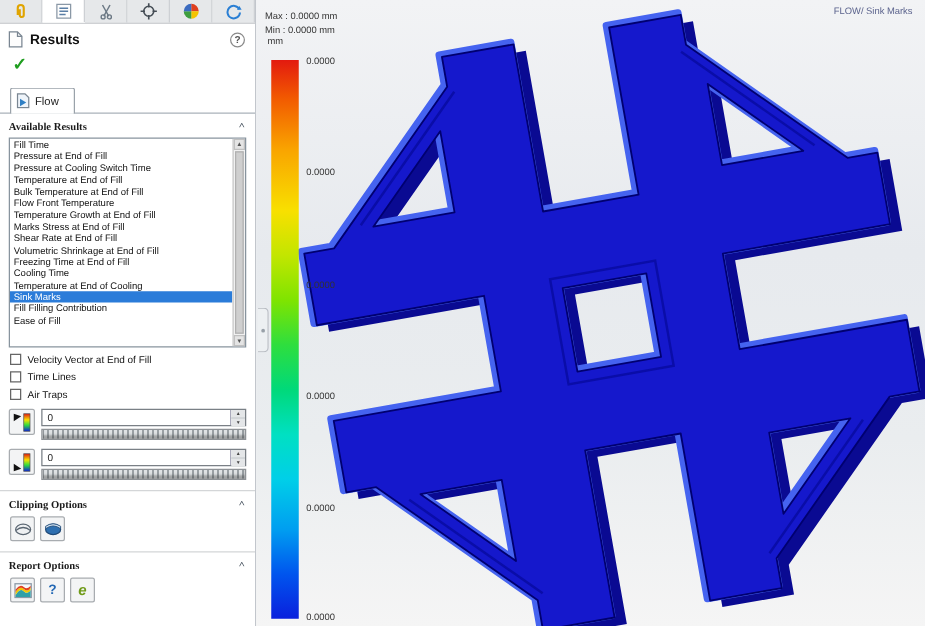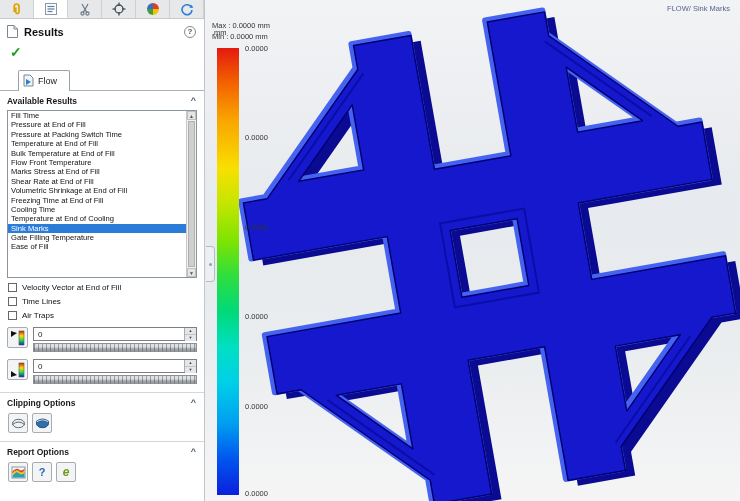--- a/index.html
+++ b/index.html
@@ -13,24 +13,24 @@
   .ptab { flex:1; display:flex; align-items:center; justify-content:center; border-right:1px solid #cdd0d4; background:#e6e8ea; }
   .ptab.active { background:#ffffff; border-bottom:1px solid #fff; }
   .ptab svg { width:14px; height:14px; }
 
   .hdr-row { display:flex; align-items:center; gap:5px; padding:5px 8px 2px 6px;justify-content:flex-end; }
   .hdr-title { font-weight:bold; font-size:11px; color:#111; }
   .help-btn { margin-left:auto; width:12px; height:12px; border:1px solid #8a8a8a; border-radius:50%; color:#555; font-size:8px; line-height:10px; text-align:center; font-weight:bold; }
   .ok-row { padding:2px 10px 4px; }
   .ok-mark { color:#1f9e1f; font-size:14px; font-weight:bold; }
 
-  .flowtab-row { border-bottom:1px solid #aab2ba; padding:4px 0 0 18px; height:26px; }
+  .flowtab-row { border-bottom:1px solid #aab2ba; padding:4px 0 0 8px; height:26px; }
   .flowtab { display:inline-flex; align-items:center; gap:4px; background:#fff; border:1px solid #9aa2aa; border-bottom:none; border-radius:2px 2px 0 0; padding:3px 12px 4px 4px; font-size:9px; color:#222; position:relative; top:1px; }
 
-  .sec-hdr { display:flex; justify-content:space-between; align-items:center; padding:5px 8px 2px 7px; font-size:8.5px; font-weight:bold; color:#1a1a1a; }
+  .sec-hdr { display:flex; justify-content:space-between; align-items:center; padding:5px 8px 2px 7px; font-size:8.5px; font-weight:bold; color:#1a1a1a;font-family:Liberation Serif, serif; }
   .chev { color:#44505c; font-size:9px; font-weight:bold; transform:scaleY(.8); }
 
   .listbox { position:relative; margin:2px 7px 0 7px; height:168px; border:1px solid #88949e; background:#fff; overflow:hidden; padding-right:10px; }
   .list-inner { height:100%; overflow:hidden; }
   .lrow { height:9.4px; line-height:9.4px; font-size:7.6px; color:#111; padding-left:3px; white-space:nowrap; overflow:hidden; }
   .lrow.selected { background:#2b7cd9; color:#fff; }
   .vscroll { position:absolute; top:0; right:0; bottom:0; width:10px; background:#f1f1f1; border-left:1px solid #c8c8c8; display:flex; flex-direction:column; }
   .sarrow { height:9px; font-size:5px; color:#555; text-align:center; line-height:9px; background:#e4e4e4; border:1px solid #c0c0c0; }
   .sthumb { flex:1; margin:1px; background:#cfcfcf; border:1px solid #b0b0b0; }
 
@@ -52,21 +52,21 @@
   .iconbar { display:flex; gap:4px; padding:3px 0 0 8px; }
   .tool-btn { width:20px; height:20px; border:1px solid #a8acb0; background:#f3f4f5; border-radius:2px; display:flex; align-items:center; justify-content:center; font-weight:bold; }
   .q-glyph { color:#2468b4; font-size:11px; font-weight:bold; }
   .e-glyph { color:#6f9a18; font-size:12px; font-weight:bold; font-style:italic; }
 
   .panel-handle { position:absolute; left:206px; top:246px; width:9px; height:36px; background:#edf0f2; border:1px solid #b8bcc2; border-left:none; border-radius:0 4px 4px 0; z-index:5; }
   .panel-handle .dot { position:absolute; left:3px; top:16px; width:3px; height:3px; border-radius:50%; background:#98a0a8; }
 
   
   .viewport { flex:1; position:relative; background:linear-gradient(180deg,#f2f3f5 0%,#e7eaee 40%,#eaedef 70%,#f5f5f5 100%); overflow:hidden; }
-  .maxmin { position:absolute; left:7px; top:20px; font-size:7.5px; color:#333; line-height:11px; z-index:4; }
+  .maxmin { position:absolute; left:7px; top:7px; font-size:7.5px; color:#333; line-height:11px; z-index:4; }
   .plot-title { position:absolute; right:10px; top:4px; font-size:7.5px; color:#5a628c; z-index:4; }
   .legend-unit { position:absolute; left:9px; top:28px; font-size:7.5px; color:#333; z-index:4; }
   .legend-bar { position:absolute; left:12px; top:48px; width:22px; height:447px; z-index:3;
     background:linear-gradient(180deg,#e31a0f 0%,#f25b00 7%,#f9a400 16%,#f8e000 27%,#c2e600 35%,#7fe400 43%,#2ede3e 51%,#00d97a 59%,#00e0c2 67%,#00cfe8 75%,#009ef0 84%,#0055ee 92%,#0a20dd 100%); }
   .tick { position:absolute; left:40px; font-size:7.5px; color:#333; z-index:4; }
 
   .model-svg { position:absolute; inset:0; width:100%; height:100%; z-index:1; }
 </style>
 </head>
 <body>
@@ -148,32 +148,33 @@
     <div class="sec-hdr">
       <span>Available Results</span>
       <span class="chev">^</span>
     </div>
 
     <div class="listbox">
       <div class="list-inner">
 
       <div class="lrow">Fill Time</div>
           <div class="lrow">Pressure at End of Fill</div>
-          <div class="lrow">Pressure at Packing Switch Time</div>
+          <div class="lrow">Pressure at Cooling Switch Time</div>
           <div class="lrow">Temperature at End of Fill</div>
           <div class="lrow">Bulk Temperature at End of Fill</div>
           <div class="lrow">Flow Front Temperature</div>
+          <div class="lrow">Temperature Growth at End of Fill</div>
           <div class="lrow">Marks Stress at End of Fill</div>
           <div class="lrow">Shear Rate at End of Fill</div>
           <div class="lrow">Volumetric Shrinkage at End of Fill</div>
           <div class="lrow">Freezing Time at End of Fill</div>
           <div class="lrow">Cooling Time</div>
           <div class="lrow">Temperature at End of Cooling</div>
           <div class="lrow selected">Sink Marks</div>
-          <div class="lrow">Gate Filling Temperature</div>
+          <div class="lrow">Fill Filling Contribution</div>
           <div class="lrow">Ease of Fill</div>
         </div>
       <div class="vscroll">
         <div class="sarrow">▲</div>
         <div class="sthumb"></div>
         <div class="sarrow">▼</div>
       </div>
     </div>
 
     <div>

